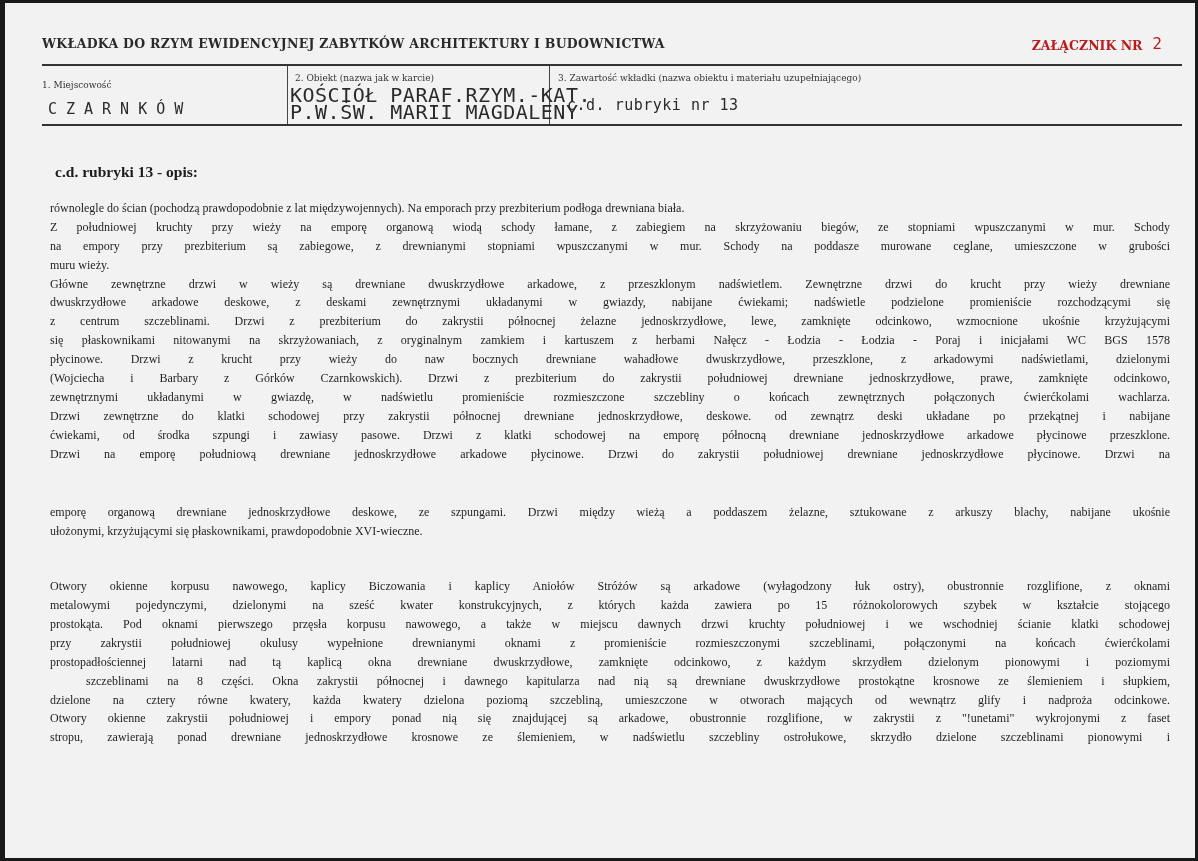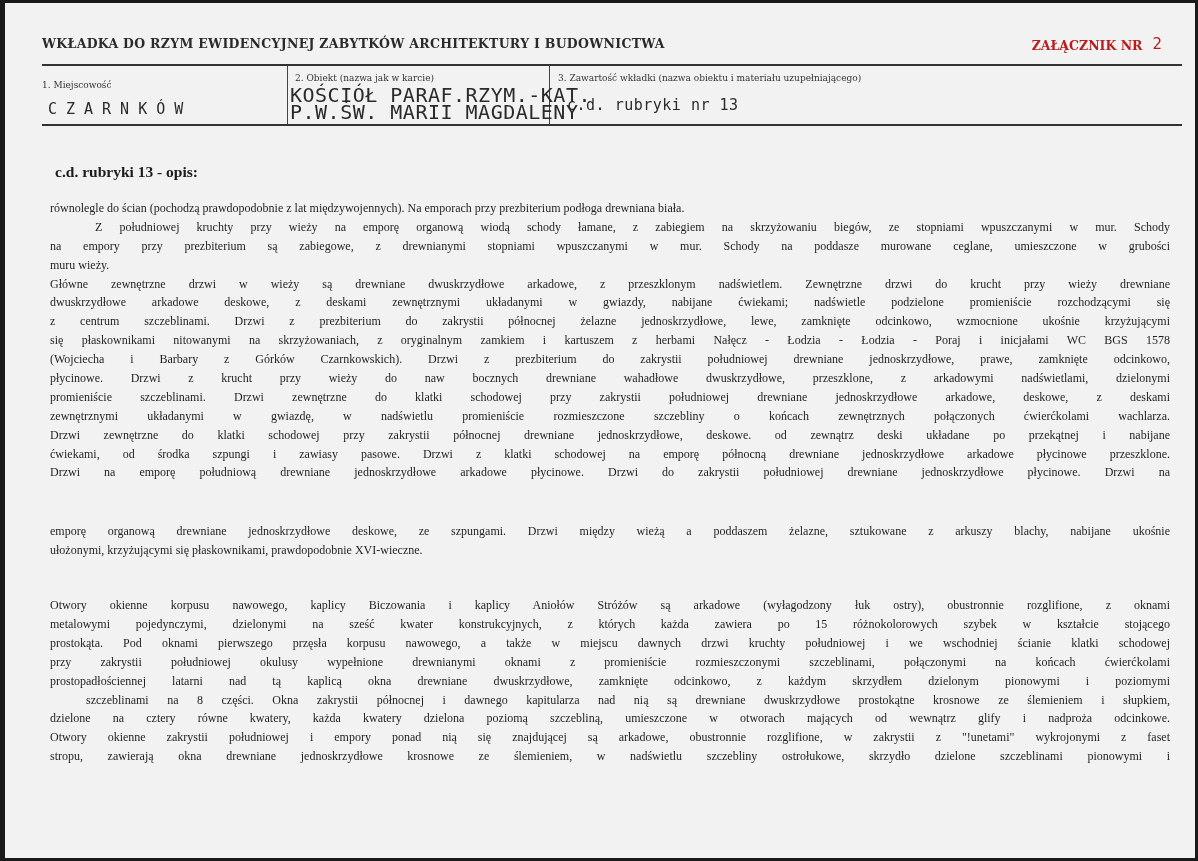--- a/index.html
+++ b/index.html
@@ -152,39 +152,38 @@
     <div>P.W.ŚW. MARII MAGDALENY</div>
   </div>
 
   <span class="cell-label c3-label">3. Zawartość wkładki (nazwa obiektu i materiału uzupełniającego)</span>
   <span class="cell-value c3-value">c.d. rubryki nr 13</span>
 
   <div class="section-heading">c.d. rubryki 13 - opis:</div>
 
   <div class="body-text" id="body-text">
       <span class="line last">równolegle do ścian (pochodzą prawdopodobnie z lat międzywojennych). Na emporach przy prezbiterium podłoga drewniana biała.</span>
-      <span class="line" style="display: block; width: auto; word-spacing: 6.42857px; margin-left: 45px;">Z południowej kruchty przy wieży na emporę organową wiodą schody łamane, z zabiegiem na skrzyżowaniu biegów, ze stopniami wpuszczanymi w mur. Schody</span>
+      <span class="line" style="display: block; width: auto; word-spacing: 6.42857px;">Z południowej kruchty przy wieży na emporę organową wiodą schody łamane, z zabiegiem na skrzyżowaniu biegów, ze stopniami wpuszczanymi w mur. Schody</span>
       <span class="line" style="display: block; width: auto; word-spacing: 8.05263px;">na empory przy prezbiterium są zabiegowe, z drewnianymi stopniami wpuszczanymi w mur. Schody na poddasze murowane ceglane, umieszczone w grubości</span>
       <span class="line last">muru wieży.</span>
       <span class="line" style="display: block; width: auto; word-spacing: 8.77778px;">Główne zewnętrzne drzwi w wieży są drewniane dwuskrzydłowe arkadowe, z przeszklonym nadświetlem. Zewnętrzne drzwi do krucht przy wieży drewniane</span>
       <span class="line" style="display: block; width: auto; word-spacing: 9.06667px;">dwuskrzydłowe arkadowe deskowe, z deskami zewnętrznymi układanymi w gwiazdy, nabijane ćwiekami; nadświetle podzielone promieniście rozchodzącymi się</span>
       <span class="line" style="display: block; width: auto; word-spacing: 8.9375px;">z centrum szczeblinami. Drzwi z prezbiterium do zakrystii północnej żelazne jednoskrzydłowe, lewe, zamknięte odcinkowo, wzmocnione ukośnie krzyżującymi</span>
       <span class="line" style="display: block; width: auto; word-spacing: 6.47826px;">się płaskownikami nitowanymi na skrzyżowaniach, z oryginalnym zamkiem i kartuszem z herbami Nałęcz - Łodzia - Łodzia - Poraj i inicjałami WC BGS 1578</span>
+      <span class="line" style="display: block; width: auto; word-spacing: 12.625px;">płycinowe. Drzwi z krucht przy wieży do naw bocznych drewniane wahadłowe dwuskrzydłowe, przeszklone, z arkadowymi nadświetlami, dzielonymi</span>
       <span class="line" style="display: block; width: auto; word-spacing: 10.375px;">(Wojciecha i Barbary z Górków Czarnkowskich). Drzwi z prezbiterium do zakrystii południowej drewniane jednoskrzydłowe, prawe, zamknięte odcinkowo,</span>
-      <span class="line" style="display: block; width: auto; word-spacing: 12.625px;">płycinowe. Drzwi z krucht przy wieży do naw bocznych drewniane wahadłowe dwuskrzydłowe, przeszklone, z arkadowymi nadświetlami, dzielonymi</span>
-      <span class="line" style="display: block; width: auto; word-spacing: 12px;">promieniście szczeblinami. Drzwi zewnętrzne do klatki schodowej przy zakrystii południowej drewniane jednoskrzydłowe arkadowe, deskowe, z deskami</span>
       <span class="line" style="display: block; width: auto; word-spacing: 11.9286px;">zewnętrznymi układanymi w gwiazdę, w nadświetlu promieniście rozmieszczone szczebliny o końcach zewnętrznych połączonych ćwierćkolami wachlarza.</span>
       <span class="line" style="display: block; width: auto; word-spacing: 9.55556px;">Drzwi zewnętrzne do klatki schodowej przy zakrystii północnej drewniane jednoskrzydłowe, deskowe. od zewnątrz deski układane po przekątnej i nabijane</span>
       <span class="line" style="display: block; width: auto; word-spacing: 8.77778px;">ćwiekami, od środka szpungi i zawiasy pasowe. Drzwi z klatki schodowej na emporę północną drewniane jednoskrzydłowe arkadowe płycinowe przeszklone.</span>
       <span class="line" style="display: block; width: auto; word-spacing: 8.0625px;">Drzwi na emporę południową drewniane jednoskrzydłowe arkadowe płycinowe. Drzwi do zakrystii południowej drewniane jednoskrzydłowe płycinowe. Drzwi na</span>
       <span class="line" style="display: block; width: auto; word-spacing: 7.16667px; margin-top: 40px;">emporę organową drewniane jednoskrzydłowe deskowe, ze szpungami. Drzwi między wieżą a poddaszem żelazne, sztukowane z arkuszy blachy, nabijane ukośnie</span>
       <span class="line last">ułożonymi, krzyżującymi się płaskownikami, prawdopodobnie XVI-wieczne.</span>
       <span class="line" style="display: block; width: auto; word-spacing: 8.83333px; margin-top: 36px;">Otwory okienne korpusu nawowego, kaplicy Biczowania i kaplicy Aniołów Stróżów są arkadowe (wyłagodzony łuk ostry), obustronnie rozglifione, z oknami</span>
       <span class="line" style="display: block; width: auto; word-spacing: 11.2941px;">metalowymi pojedynczymi, dzielonymi na sześć kwater konstrukcyjnych, z których każda zawiera po 15 różnokolorowych szybek w kształcie stojącego</span>
       <span class="line" style="display: block; width: auto; word-spacing: 6.8px;">prostokąta. Pod oknami pierwszego przęsła korpusu nawowego, a także w miejscu dawnych drzwi kruchty południowej i we wschodniej ścianie klatki schodowej</span>
       <span class="line" style="display: block; width: auto; word-spacing: 11.8571px;">przy zakrystii południowej okulusy wypełnione drewnianymi oknami z promieniście rozmieszczonymi szczeblinami, połączonymi na końcach ćwierćkolami</span>
       <span class="line" style="display: block; width: auto; word-spacing: 10.6875px;">prostopadłościennej latarni nad tą kaplicą okna drewniane dwuskrzydłowe, zamknięte odcinkowo, z każdym skrzydłem dzielonym pionowymi i poziomymi</span>
       <span class="line" style="display: block; width: auto; word-spacing: 7.05px; margin-left: 36px;">szczeblinami na 8 części. Okna zakrystii północnej i dawnego kapitularza nad nią są drewniane dwuskrzydłowe prostokątne krosnowe ze ślemieniem i słupkiem,</span>
       <span class="line" style="display: block; width: auto; word-spacing: 8.57895px;">dzielone na cztery równe kwatery, każda kwatery dzielona poziomą szczebliną, umieszczone w otworach mających od wewnątrz glify i nadproża odcinkowe.</span>
       <span class="line" style="display: block; width: auto; word-spacing: 7.9px;">Otwory okienne zakrystii południowej i empory ponad nią się znajdującej są arkadowe, obustronnie rozglifione, w zakrystii z "!unetami" wykrojonymi z faset</span>
-      <span class="line" style="display: block; width: auto; word-spacing: 8.75px;">stropu, zawierają okna drewniane jednoskrzydłowe krosnowe ze ślemieniem, w nadświetlu szczebliny ostrołukowe, skrzydło dzielone szczeblinami pionowymi i</span>
+      <span class="line" style="display: block; width: auto; word-spacing: 8.75px;">stropu, zawierają ponad drewniane jednoskrzydłowe krosnowe ze ślemieniem, w nadświetlu szczebliny ostrołukowe, skrzydło dzielone szczeblinami pionowymi i</span>
     </div>
 </div>
 
 </body></html>

